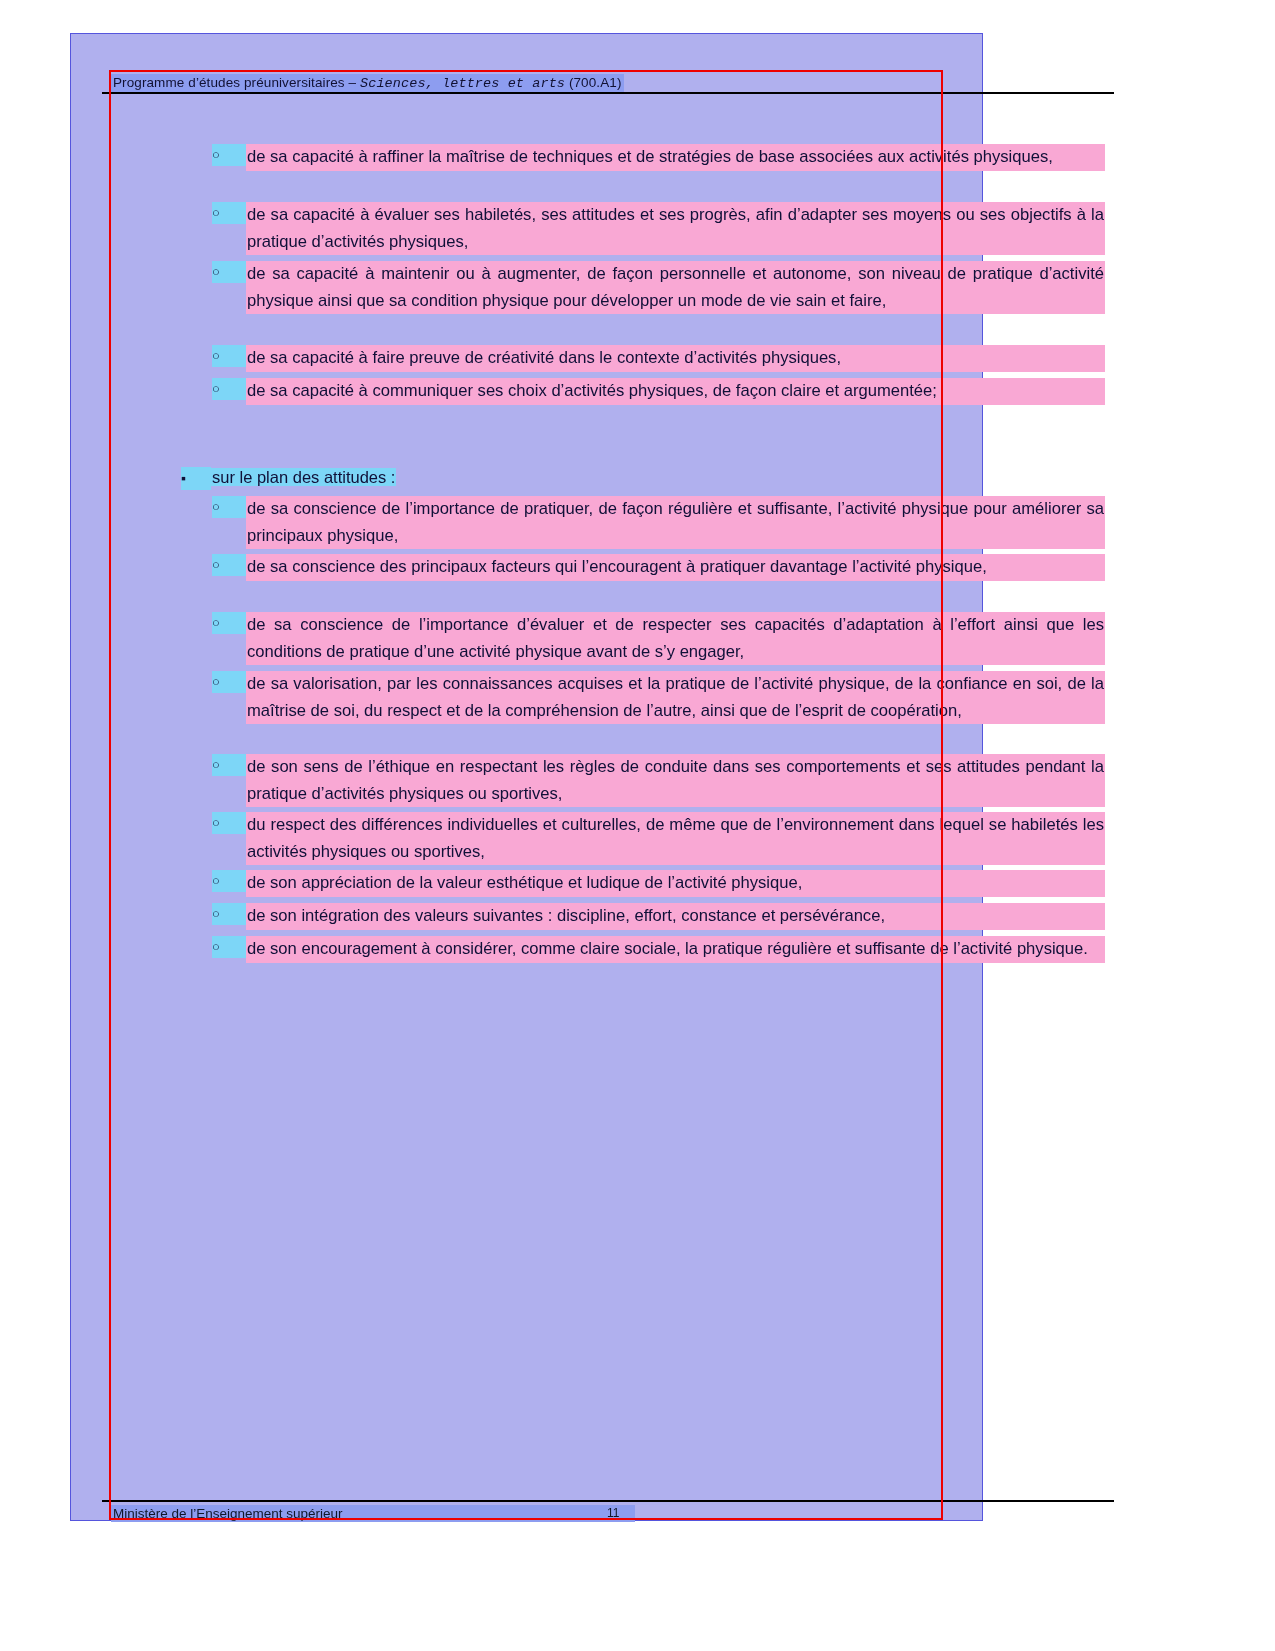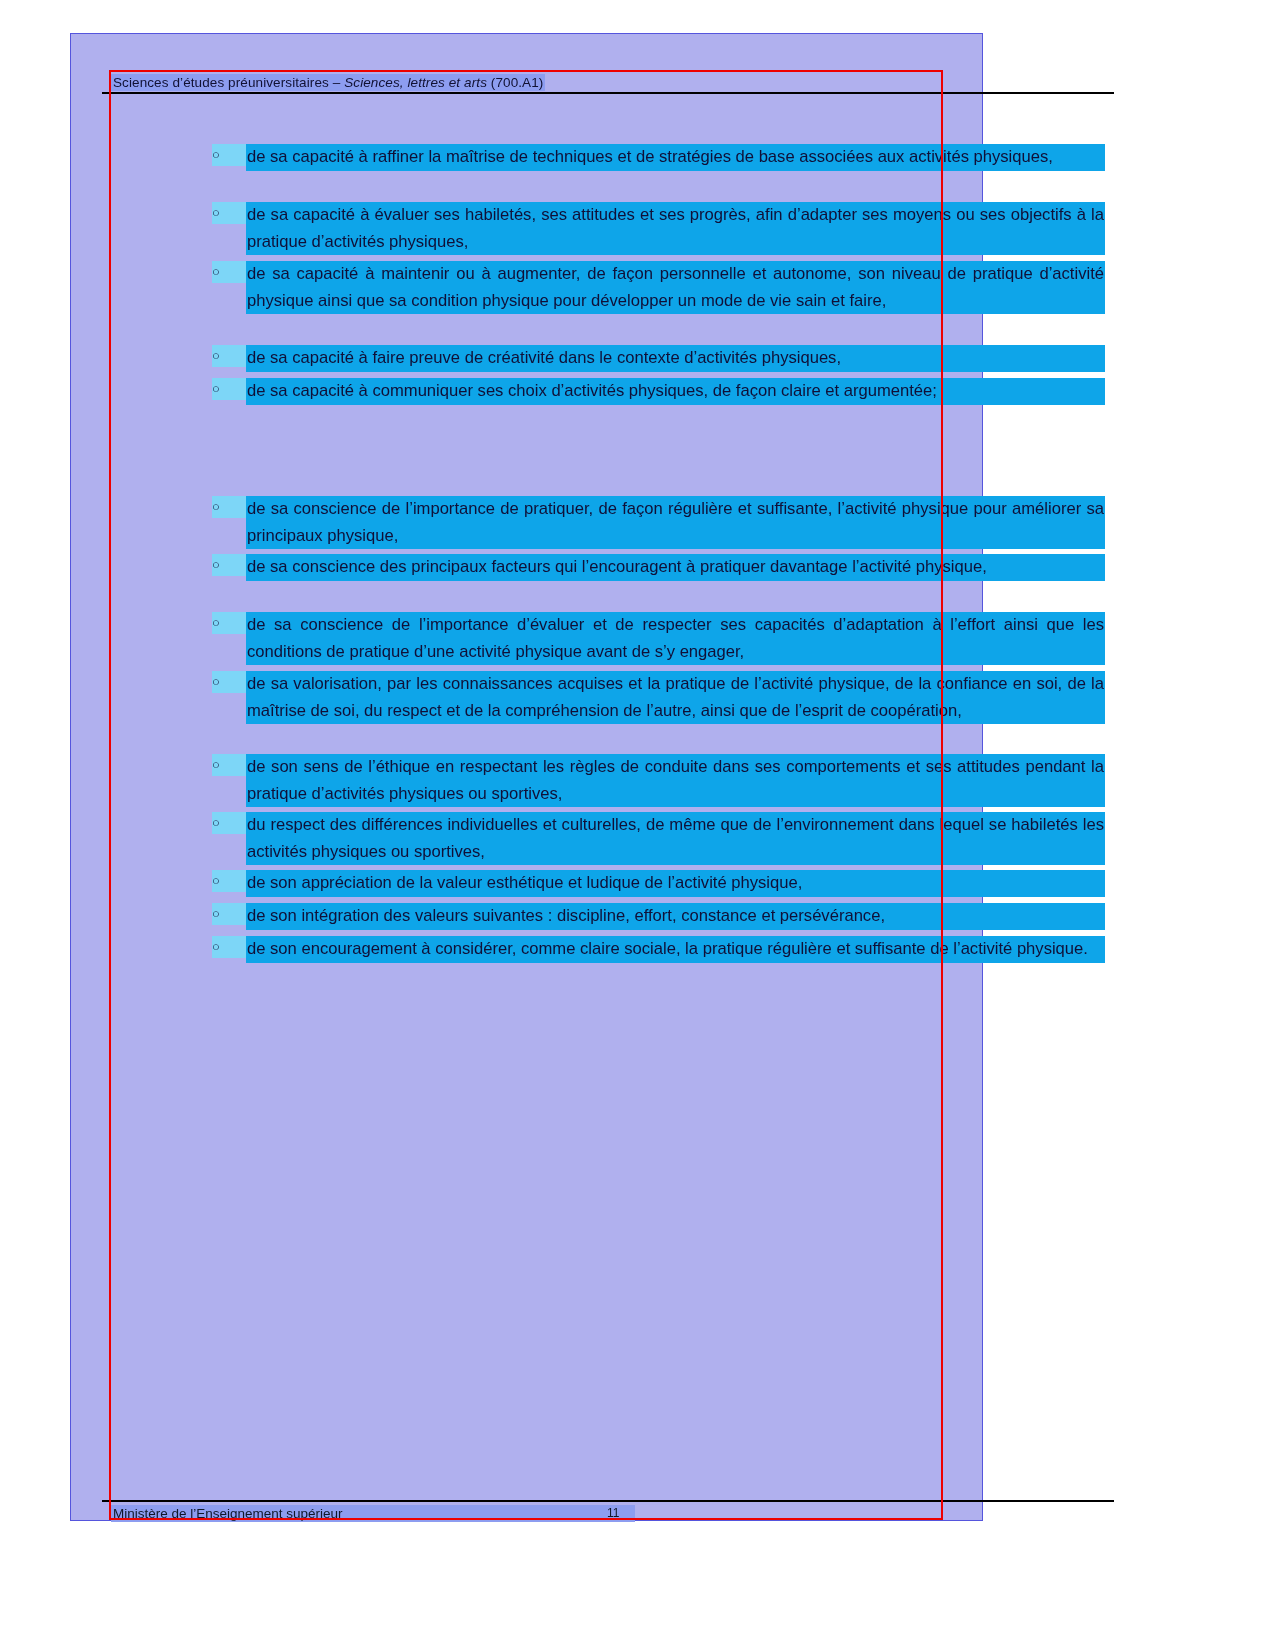--- a/index.html
+++ b/index.html
@@ -63,20 +63,21 @@
     top: 74px;
     font-size: 13.5px;
     color: #111133;
     background: #8d9df0;
     padding: 1px 2px;
     white-space: nowrap;
     letter-spacing: 0.1px;
   }
   .doc-header .ital {
     font-style: italic;
+    font-family: Liberation Mono, monospace;
   }
 
   
   .doc-footer {
     position: absolute;
     left: 111px;
     top: 1505px;
     width: 520px;
     font-size: 13.5px;
     color: #0f172a;
@@ -141,41 +142,41 @@
   .lvl2 .marker {
     flex: 0 0 34px;
     background: #7dd6f7;
     font-size: 13px;
     color: #101038;
     line-height: 1.61;
     padding-top: 1px;
   }
   .lvl2 .body {
     flex: 1 1 auto;
-    background: #0ea5e9;
+    background: #f9a8d4;
     text-align: justify;
     text-align-last: left;
     padding: 0 1px;
   }
   .lvl2.last .body {
     text-align-last: left;
   }
 
   
 </style>
 </head>
 <body>
 
 <div class="page-sheet"></div>
 
 <div class="rule-top"></div>
 <div class="rule-bottom"></div>
 
 <div class="doc-header">
-  <span>Sciences d’études préuniversitaires – </span><span class="ital">Sciences, lettres et arts</span><span> (700.A1)</span>
+  <span>Programme d’études préuniversitaires – </span><span class="ital">Sciences, lettres et arts</span><span> (700.A1)</span>
 </div>
 
 <div class="content">
 
   <div class="lvl2" style="top:144px;">
     <div class="row">
       <span class="marker">○</span>
       <span class="body">de sa capacité à raffiner la maîtrise de techniques et de stratégies de base associées aux activités physiques,</span>
     </div>
   </div>
@@ -201,20 +202,23 @@
     </div>
   </div>
 
   <div class="lvl2" style="top:378px;">
     <div class="row">
       <span class="marker">○</span>
       <span class="body">de sa capacité à communiquer ses choix d’activités physiques, de façon claire et argumentée;</span>
     </div>
   </div>
 
+  <div class="lvl1" style="top:464px;">
+    <span class="marker">▪</span><span class="txt">sur le plan des attitudes :</span>
+  </div>
 
   <div class="lvl2" style="top:496px;">
     <div class="row">
       <span class="marker">○</span>
       <span class="body">de sa conscience de l’importance de pratiquer, de façon régulière et suffisante, l’activité physique pour améliorer sa principaux physique,</span>
     </div>
   </div>
 
   <div class="lvl2" style="top:554px;">
     <div class="row">

